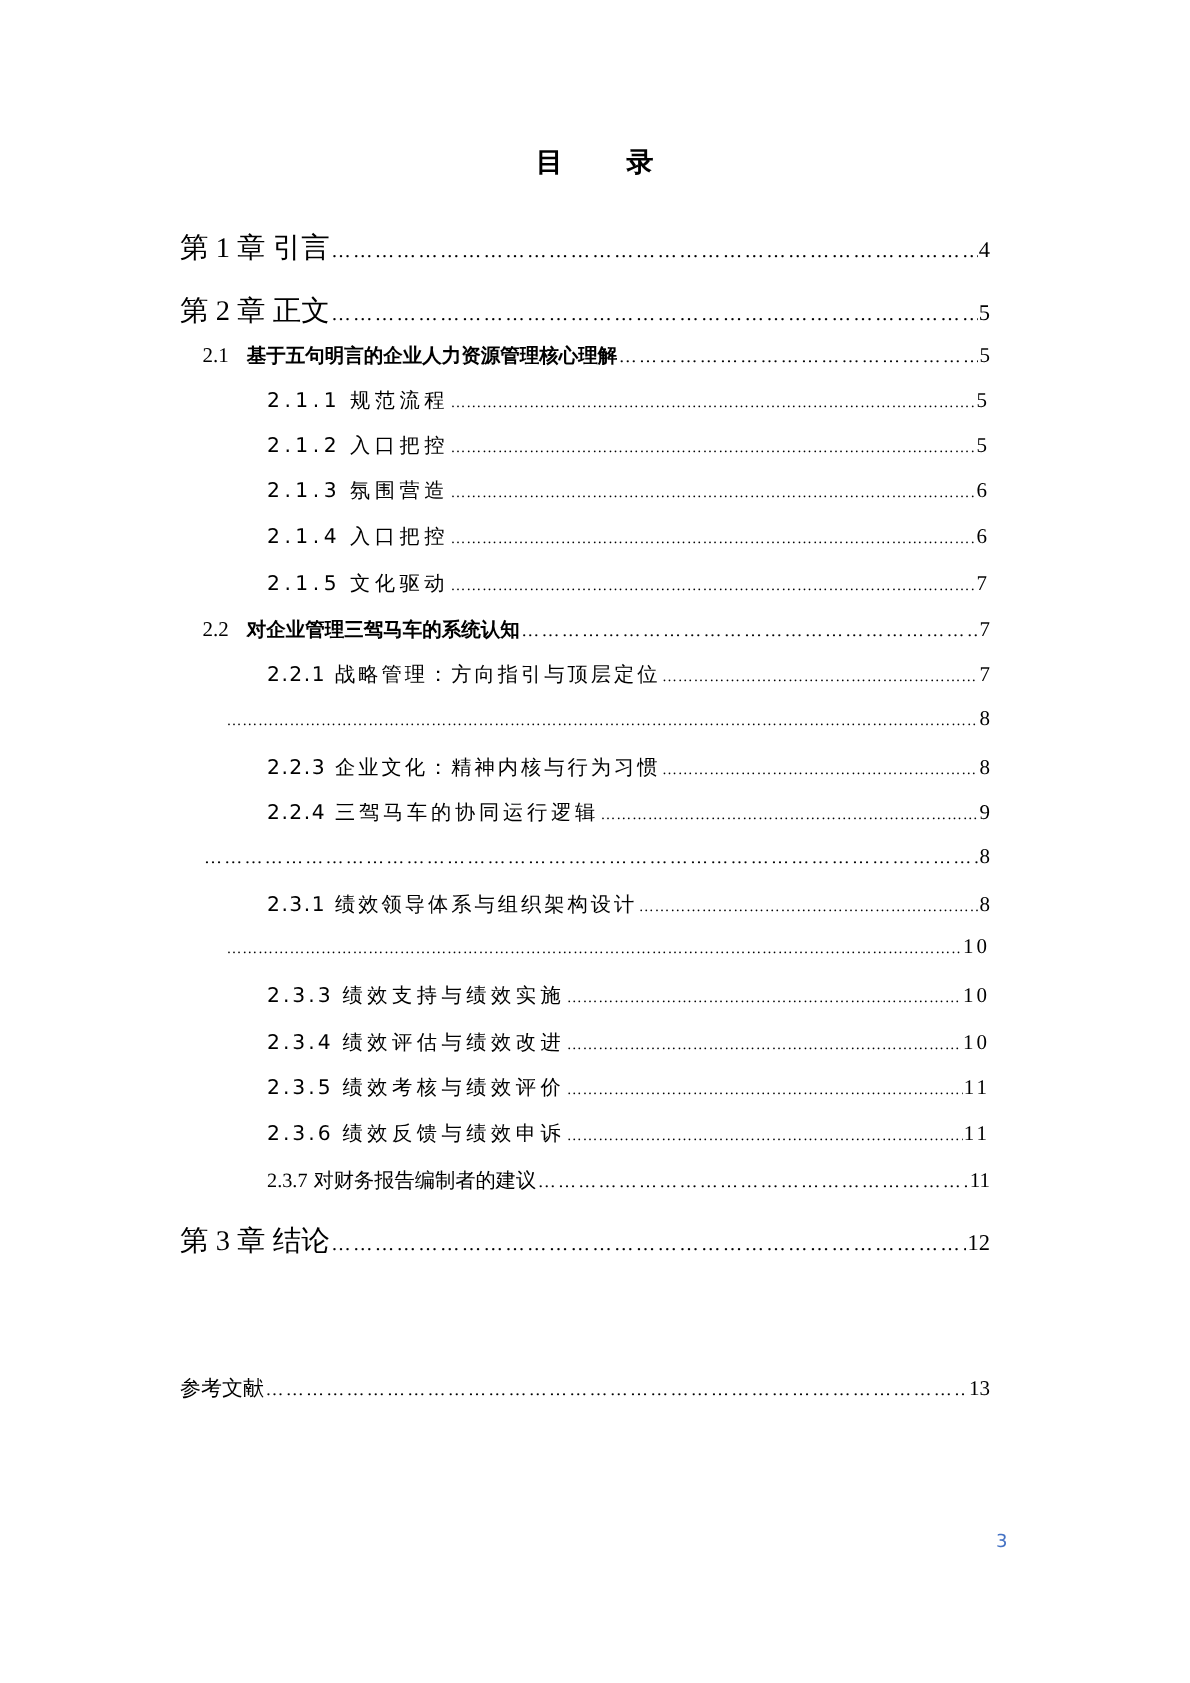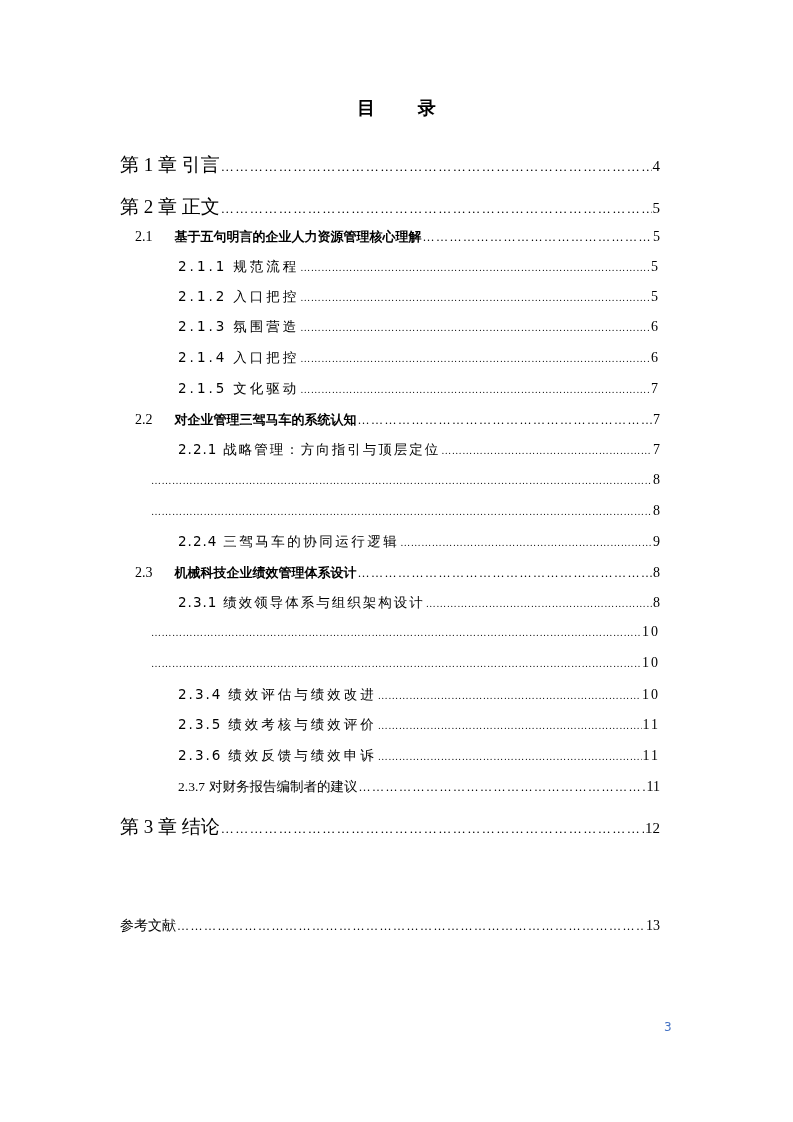--- a/index.html
+++ b/index.html
@@ -12,21 +12,21 @@
   .row .lbl { flex: 0 0 auto; }
   .row .dots { flex: 1 1 auto; overflow: hidden; margin: 0 1px; color: #000;
                font-family: "Liberation Serif", serif; letter-spacing: 1.5px; }
   .row .dots::before { content: "…………………………………………………………………………………………………………………………………………………………………………"; }
   .row .pg { flex: 0 0 auto; font-family: "Liberation Serif", serif; }
   .ch { left: 120px; font-size: 19px; font-family: "Liberation Serif", "DejaVu Sans", serif; }
   .ch .pg { font-size: 15px; }
   .ch .dots { font-size: 13px; }
   .sec { left: 135px; font-size: 14px; }
   .sec .lbl { font-family: "DejaVu Sans", sans-serif; font-weight: bold; font-size: 13px; }
-  .sec .num { font-family: "Liberation Serif", serif; font-weight: normal; font-size: 14px; margin-right: 22px; }
+  .sec .num { font-family: "Liberation Serif", serif; font-weight: normal; font-size: 14px; margin-right: 12px; }
   .sec .dots { font-size: 12px; }
   .sec .pg { font-size: 14px; }
   .sub { left: 150px; font-size: 14px; }
   .sub .lbl { font-family: "DejaVu Sans", sans-serif; font-size: 13.5px; letter-spacing: 3px; margin-left: 28px; }
   .sub .num { font-family: "DejaVu Sans", sans-serif; letter-spacing: 3px; margin-right: 6px; }
   .sub .dots { font-size: 10px; letter-spacing: 0.5px; }
   .sub .pg { font-size: 14px; letter-spacing: 2px; }
   .sub.plain .lbl { letter-spacing: 0; font-size: 13.5px; }
   .sub.plain .num { font-family: "Liberation Serif", serif; letter-spacing: 0; margin-right: 4px; }
   .sub.plain .dots { font-size: 12px; letter-spacing: 1.5px; }
@@ -101,48 +101,49 @@
   <span class="dots"></span>
   <span class="pg" style="letter-spacing:0">7</span>
 </div>
 
 <div class="row sub" style="top:472px">
   <span class="dots"></span>
   <span class="pg" style="letter-spacing:0">8</span>
 </div>
 
 <div class="row sub" style="top:503px">
+  <span class="lbl" style="letter-spacing:2px"><span class="num" style="letter-spacing:1px">2.2.3</span><span>企业文化：精神内核与行为习惯</span></span>
   <span class="dots"></span>
   <span class="pg" style="letter-spacing:0">8</span>
 </div>
 
 <div class="row sub" style="top:533px">
   <span class="lbl" style="letter-spacing:2.5px"><span class="num" style="letter-spacing:1px">2.2.4</span><span>三驾马车的协同运行逻辑</span></span>
   <span class="dots"></span>
   <span class="pg" style="letter-spacing:0">9</span>
 </div>
 
 <div class="row sec" style="top:564px">
-  <span class="lbl"><span class="num">2.3</span><span>机械科技企业绩效管理体系设计</span></span>
   <span class="dots"></span>
   <span class="pg">8</span>
 </div>
 
 <div class="row sub" style="top:594px">
   <span class="lbl" style="letter-spacing:2px"><span class="num" style="letter-spacing:1px">2.3.1</span><span>绩效领导体系与组织架构设计</span></span>
   <span class="dots"></span>
   <span class="pg" style="letter-spacing:0">8</span>
 </div>
 
 <div class="row sub" style="top:624px">
   <span class="dots"></span>
   <span class="pg">10</span>
 </div>
 
 <div class="row sub" style="top:655px">
+  <span class="lbl" style="letter-spacing:3px"><span class="num" style="letter-spacing:2px">2.3.3</span><span>绩效支持与绩效实施</span></span>
   <span class="dots"></span>
   <span class="pg">10</span>
 </div>
 
 <div class="row sub" style="top:686px">
   <span class="lbl" style="letter-spacing:3px"><span class="num" style="letter-spacing:2px">2.3.4</span><span>绩效评估与绩效改进</span></span>
   <span class="dots"></span>
   <span class="pg">10</span>
 </div>
 

